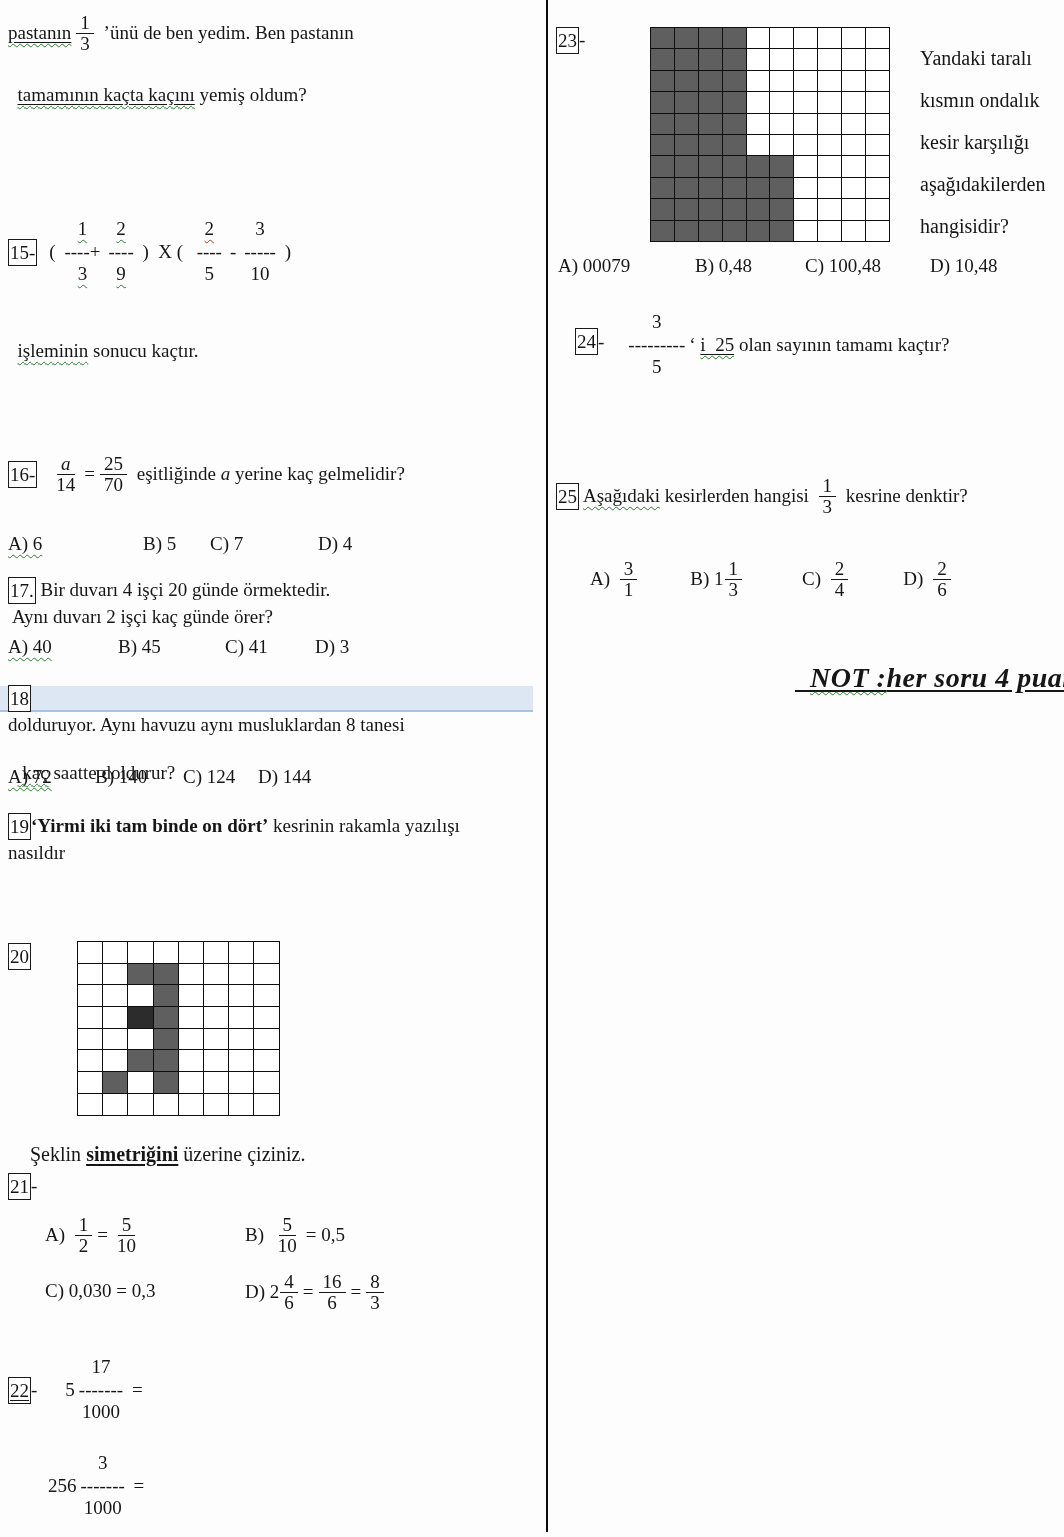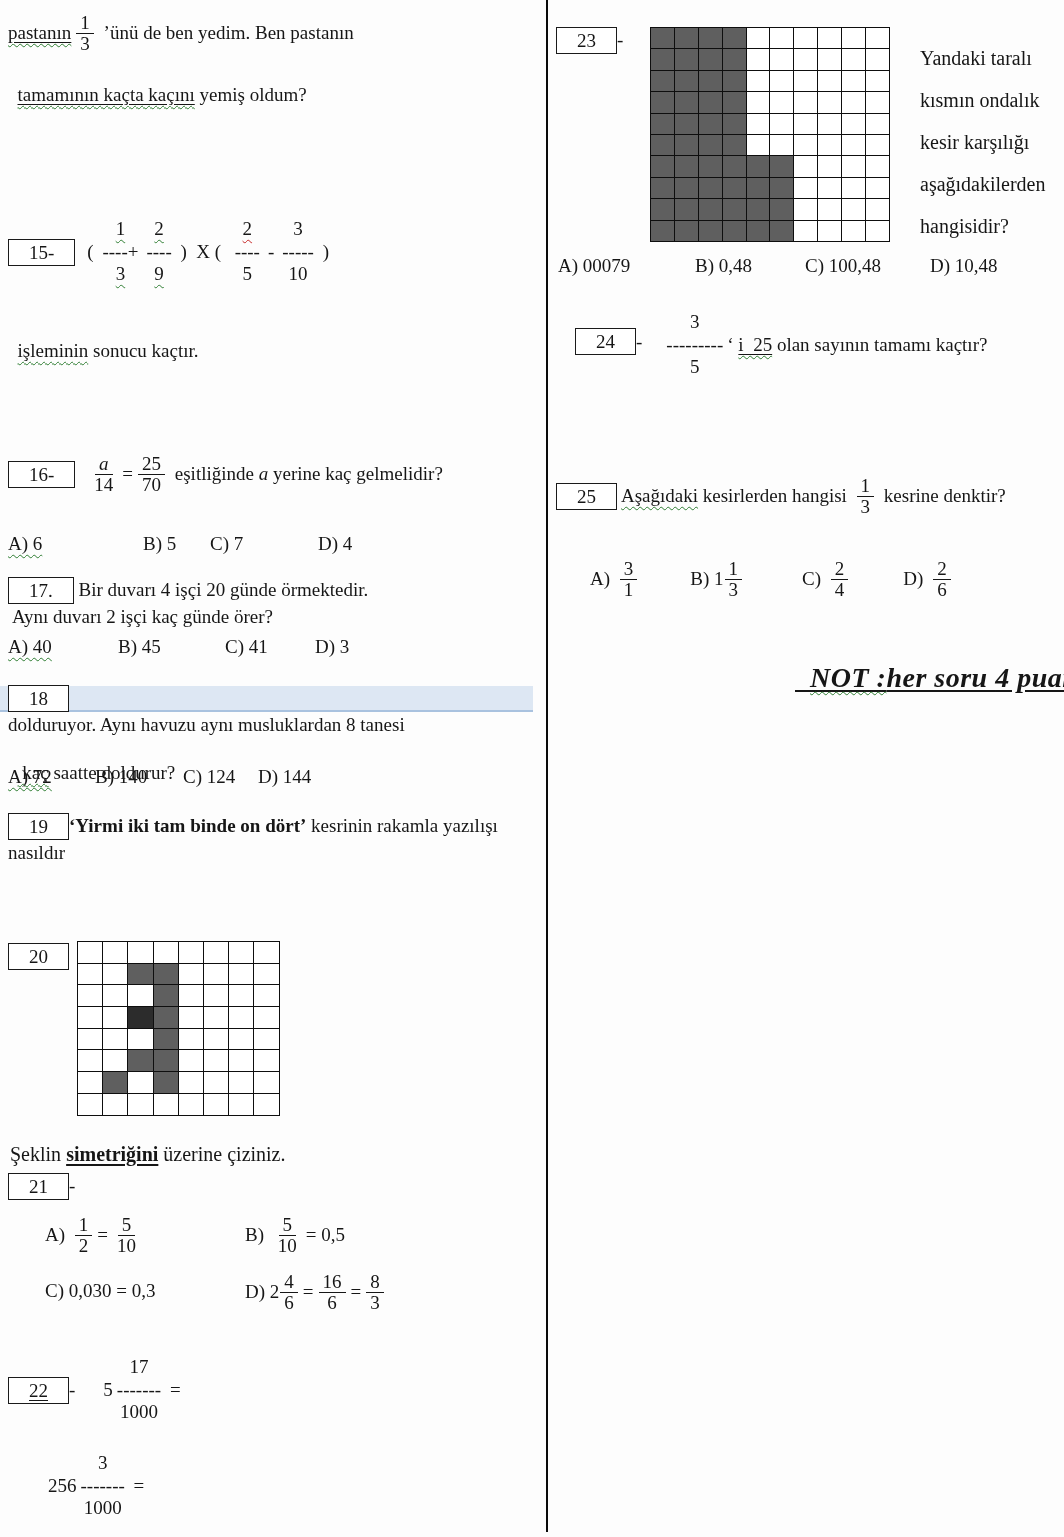--- a/index.html
+++ b/index.html
@@ -5,21 +5,21 @@
   * { box-sizing: border-box; }
   html,body { margin:0; padding:0; }
   body {
     position:relative; width:1064px; height:1537px; overflow:hidden;
     background:#fdfdfd; color:#161616;
     font-family:"Liberation Serif","DejaVu Serif",serif; font-size:19px;
   }
   .abs  { position:absolute; }
   .row  { position:absolute; display:flex; align-items:center; white-space:pre; }
   .line { position:absolute; white-space:pre; }
-  .qnum { display:inline-block; border:1px solid #1a1a1a; padding:0 20px; line-height:25px; background:#fff; }
+  .qnum { display:inline-block; border:1px solid #1a1a1a; padding:0 1px; line-height:25px; background:#fff; }
   .frac { display:inline-flex; flex-direction:column; align-items:center; line-height:1.05; text-align:center; margin:0 5px; }
   .frac .fn { border-bottom:1.5px solid #161616; padding:0 4px; }
   .frac .fd { padding:0 4px; }
   .dfrac { display:inline-flex; flex-direction:column; align-items:center; line-height:1.2; text-align:center; margin:0 4px; }
   .u { text-decoration:underline; text-underline-offset:3px; }
   .wavy-g { text-decoration-line:underline; text-decoration-style:wavy; text-decoration-color:#2e7d32; text-decoration-thickness:1px; text-underline-offset:4px; }
   .wavy-r { text-decoration-line:underline; text-decoration-style:wavy; text-decoration-color:#c62828; text-decoration-thickness:1px; text-underline-offset:4px; }
   .bold { font-weight:bold; }
   .it   { font-style:italic; }
   .gridbox { position:absolute; display:grid; border-top:1px solid #0e0e0e; border-left:1px solid #0e0e0e; background:#fff; }
@@ -174,21 +174,21 @@
     <div class="cell"></div>
     <div class="cell"></div>
     <div class="cell"></div>
     <div class="cell"></div>
     <div class="cell"></div>
     <div class="cell"></div>
     <div class="cell"></div>
     <div class="cell"></div>
     <div class="cell"></div>
   </div>
-<div class="line cap" style="left:0; top:1120px;">
+<div class="line cap" style="left:20px; top:1120px;">
   <span>Şeklin </span><span class="bold u">simetriğini</span><span> üzerine çiziniz.</span>
 </div>
 
 <div class="row" style="left:8px; top:1172px; height:28px;">
   <span class="qnum">21</span>
   <span>-</span>
 </div>
 <div class="row" style="left:45px; top:1205px; height:60px;">
   <span>A) </span>
   <span class="frac"><span class="fn">1</span><span class="fd">2</span></span>

